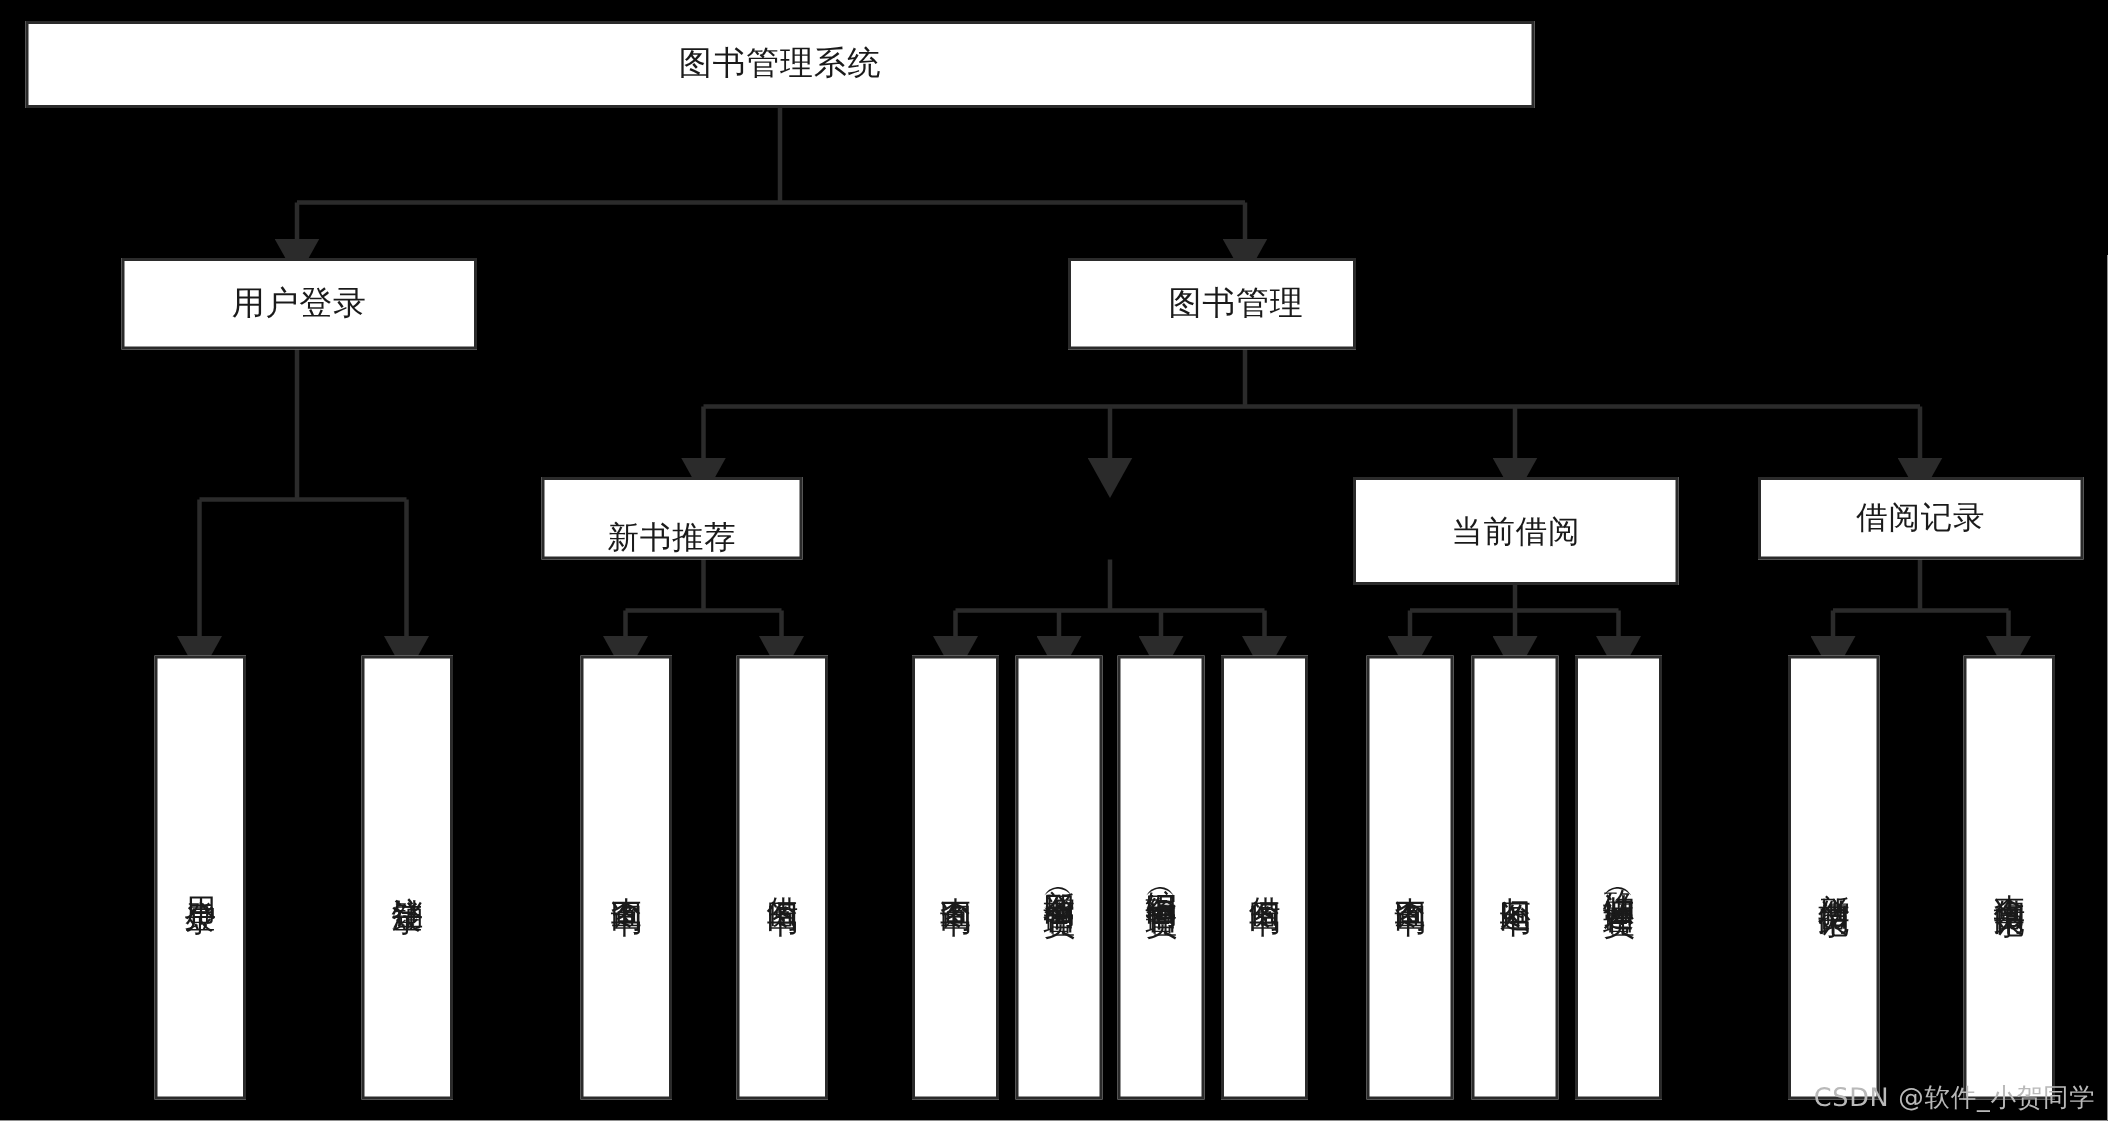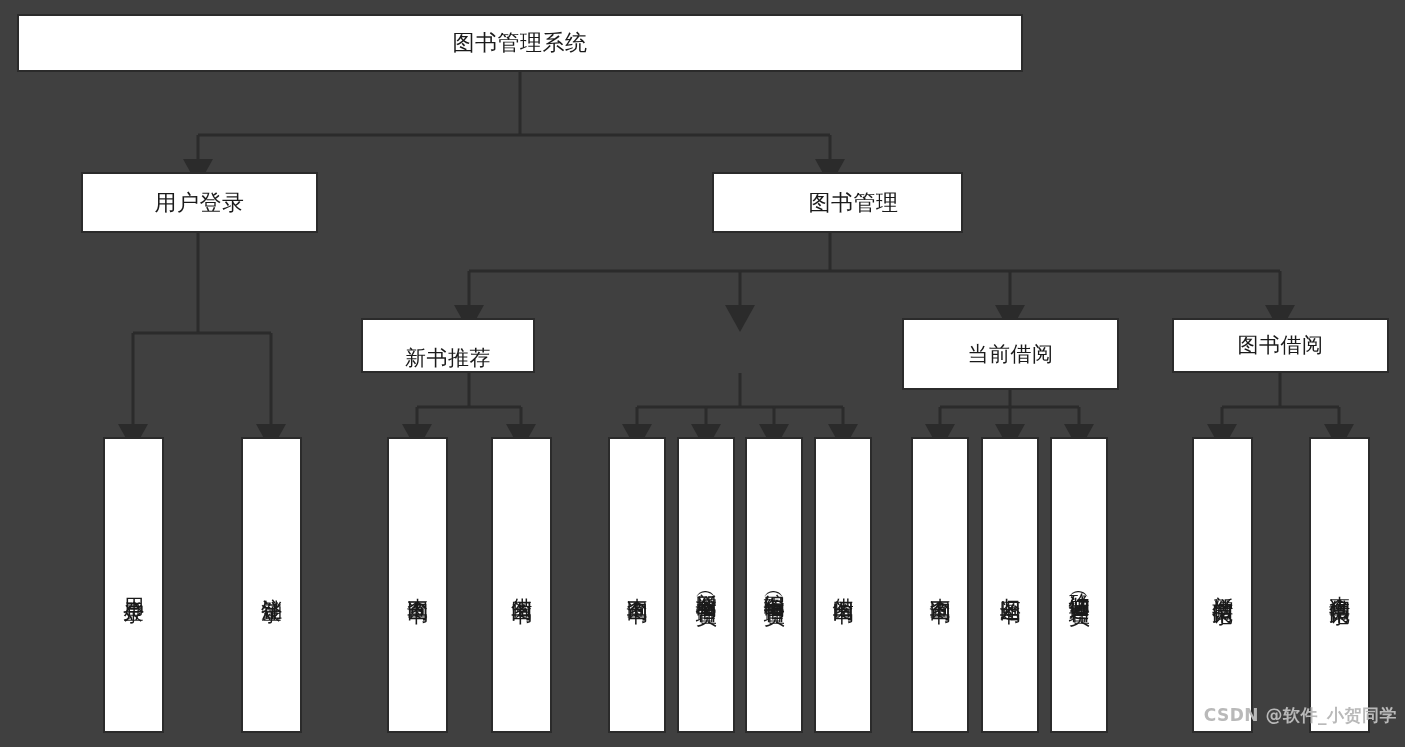--- a/index.html
+++ b/index.html
@@ -8,21 +8,21 @@
     padding: 0;
     background: #ffffff;
   }
   body {
     font-family: "DejaVu Sans", "Liberation Sans", sans-serif;
   }
   #canvas {
     position: relative;
     width: 1405px;
     height: 747px;
-    background: #404040;
+    background: #000000;
     overflow: hidden;
   }
   #wires {
     position: absolute;
     left: 0;
     top: 0;
     width: 1405px;
     height: 747px;
     pointer-events: none;
   }
@@ -52,28 +52,27 @@
     letter-spacing: 2px;
     white-space: normal;
   }
   .node.root .lbl { font-size: 22px; }
   .node.l1 .lbl  { font-size: 22px; }
   .node.l2 .lbl  { font-size: 21px; }
 
   #watermark {
     position: absolute;
     right: 8px;
-    bottom: 20px;
+    bottom: 4px;
     font-size: 17px;
     color: #b9b9b9;
     letter-spacing: 0.5px;
     z-index: 5;
     white-space: nowrap;
     font-family: "DejaVu Sans", "Liberation Sans", sans-serif;
-    font-weight: bold;
   }
 </style>
 </head>
 <body>
 
 <div id="canvas">
 
   <svg id="wires" viewBox="0 0 1405 747" width="1405" height="747" xmlns="http://www.w3.org/2000/svg">
     <defs>
       <marker id="arrowhead" markerWidth="9" markerHeight="10" refX="1" refY="5" orient="auto" markerUnits="strokeWidth">
@@ -124,32 +123,32 @@
     </g>
   </svg>
 
   <div class="node root" style="left:17px; top:14px; width:1006px; height:58px;">
     <span class="lbl">图书管理系统</span>
   </div>
 
   <div class="node l1" style="left:81px; top:172px; width:237px; height:61px;">
     <span class="lbl">用户登录</span>
   </div>
-  <div class="node l1" style="left:712px; top:172px; width:251px; height:61px;padding-left:32px;">
+  <div class="node l1" style="left:712px; top:172px; width:192px; height:61px;padding-left:32px;">
     <span class="lbl">图书管理</span>
   </div>
 
   <div class="node l2" style="left:361px; top:318px; width:174px; height:55px;align-items:flex-end;">
     <span class="lbl">新书推荐</span>
   </div>
   <div class="node l2" style="left:902px; top:318px; width:217px; height:72px;">
     <span class="lbl">当前借阅</span>
   </div>
   <div class="node l2" style="left:1172px; top:318px; width:217px; height:55px;">
-    <span class="lbl">图书借阅</span>
+    <span class="lbl">借阅记录</span>
   </div>
 
   <div class="node leaf" style="left:103px; top:437px; width:61px; height:296px;">
     <span class="lbl">用户登录</span>
   </div>
   <div class="node leaf" style="left:241px; top:437px; width:61px; height:296px;">
     <span class="lbl">注销登录</span>
   </div>
 
   <div class="node leaf" style="left:387px; top:437px; width:61px; height:296px;">

